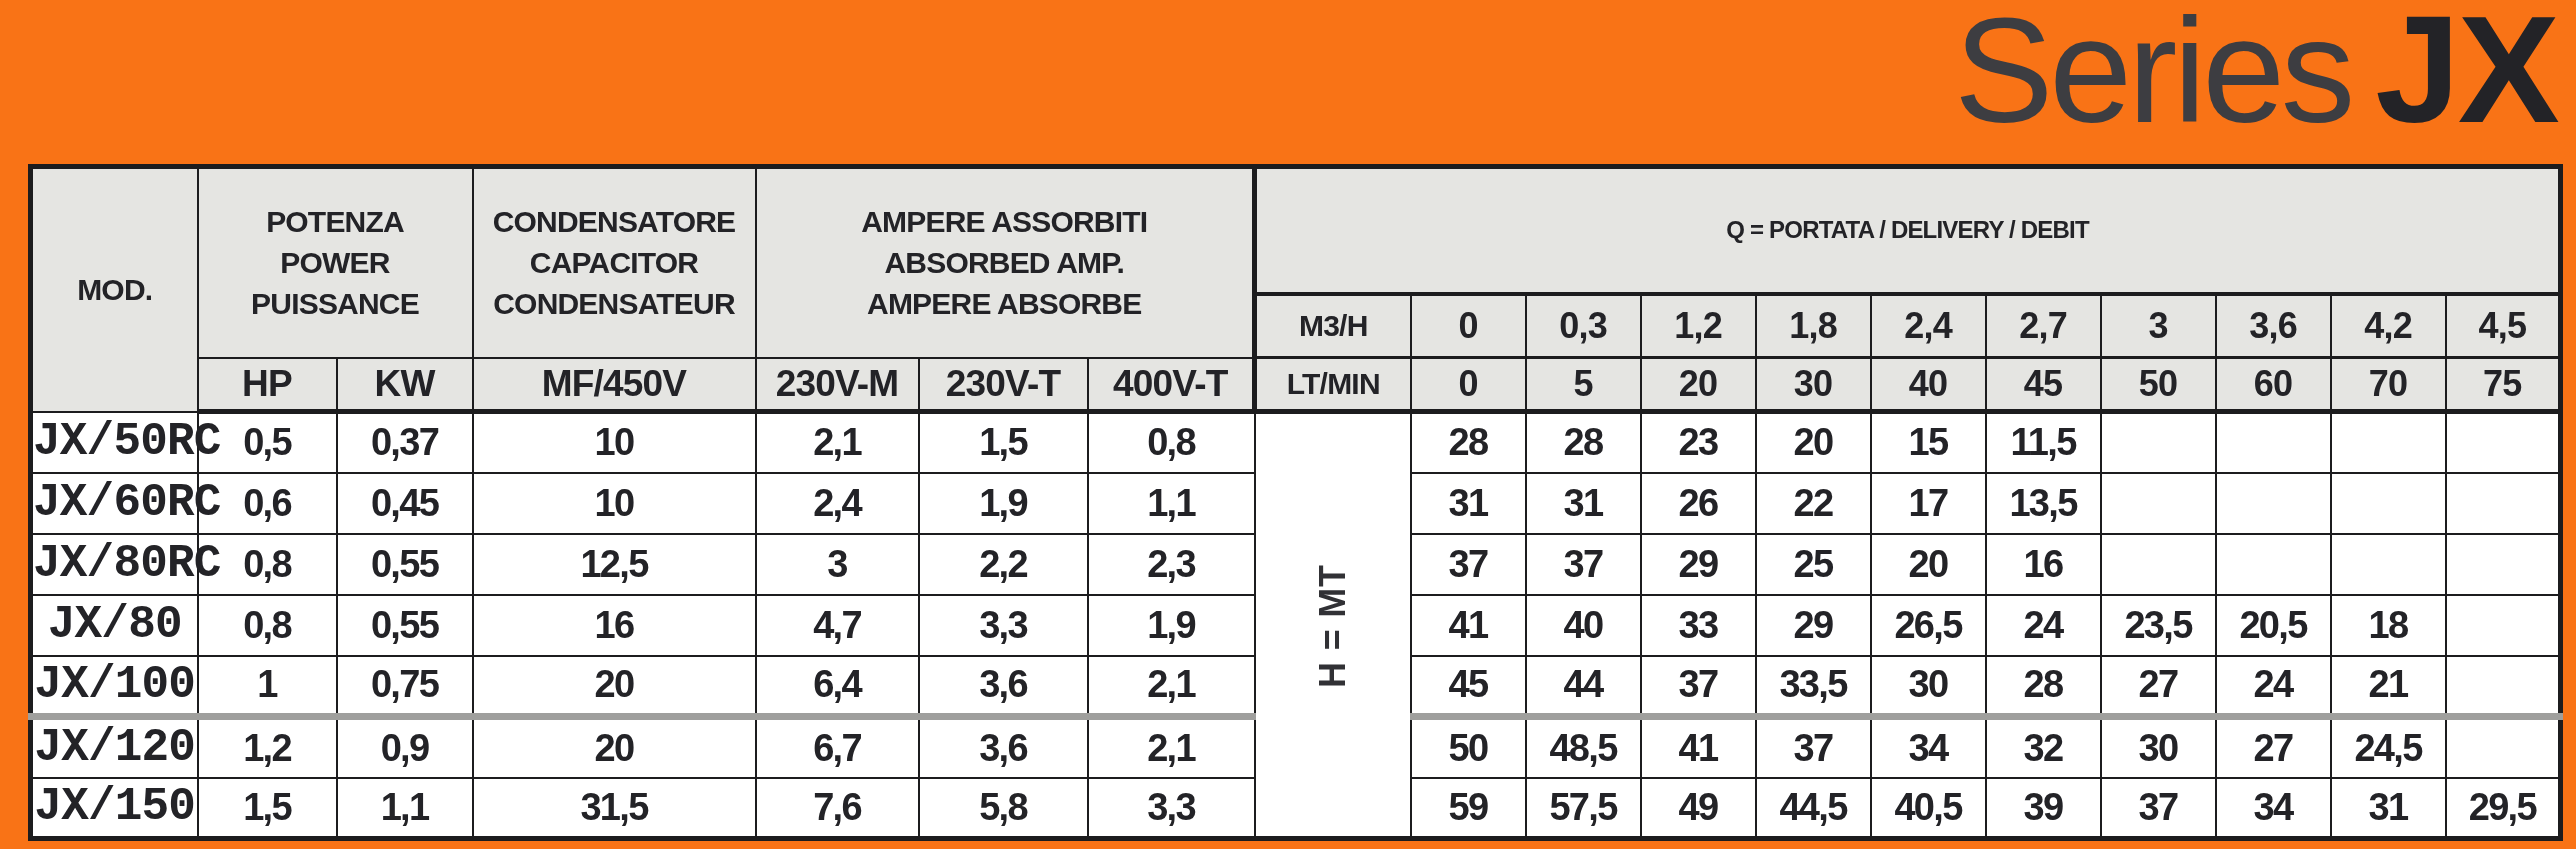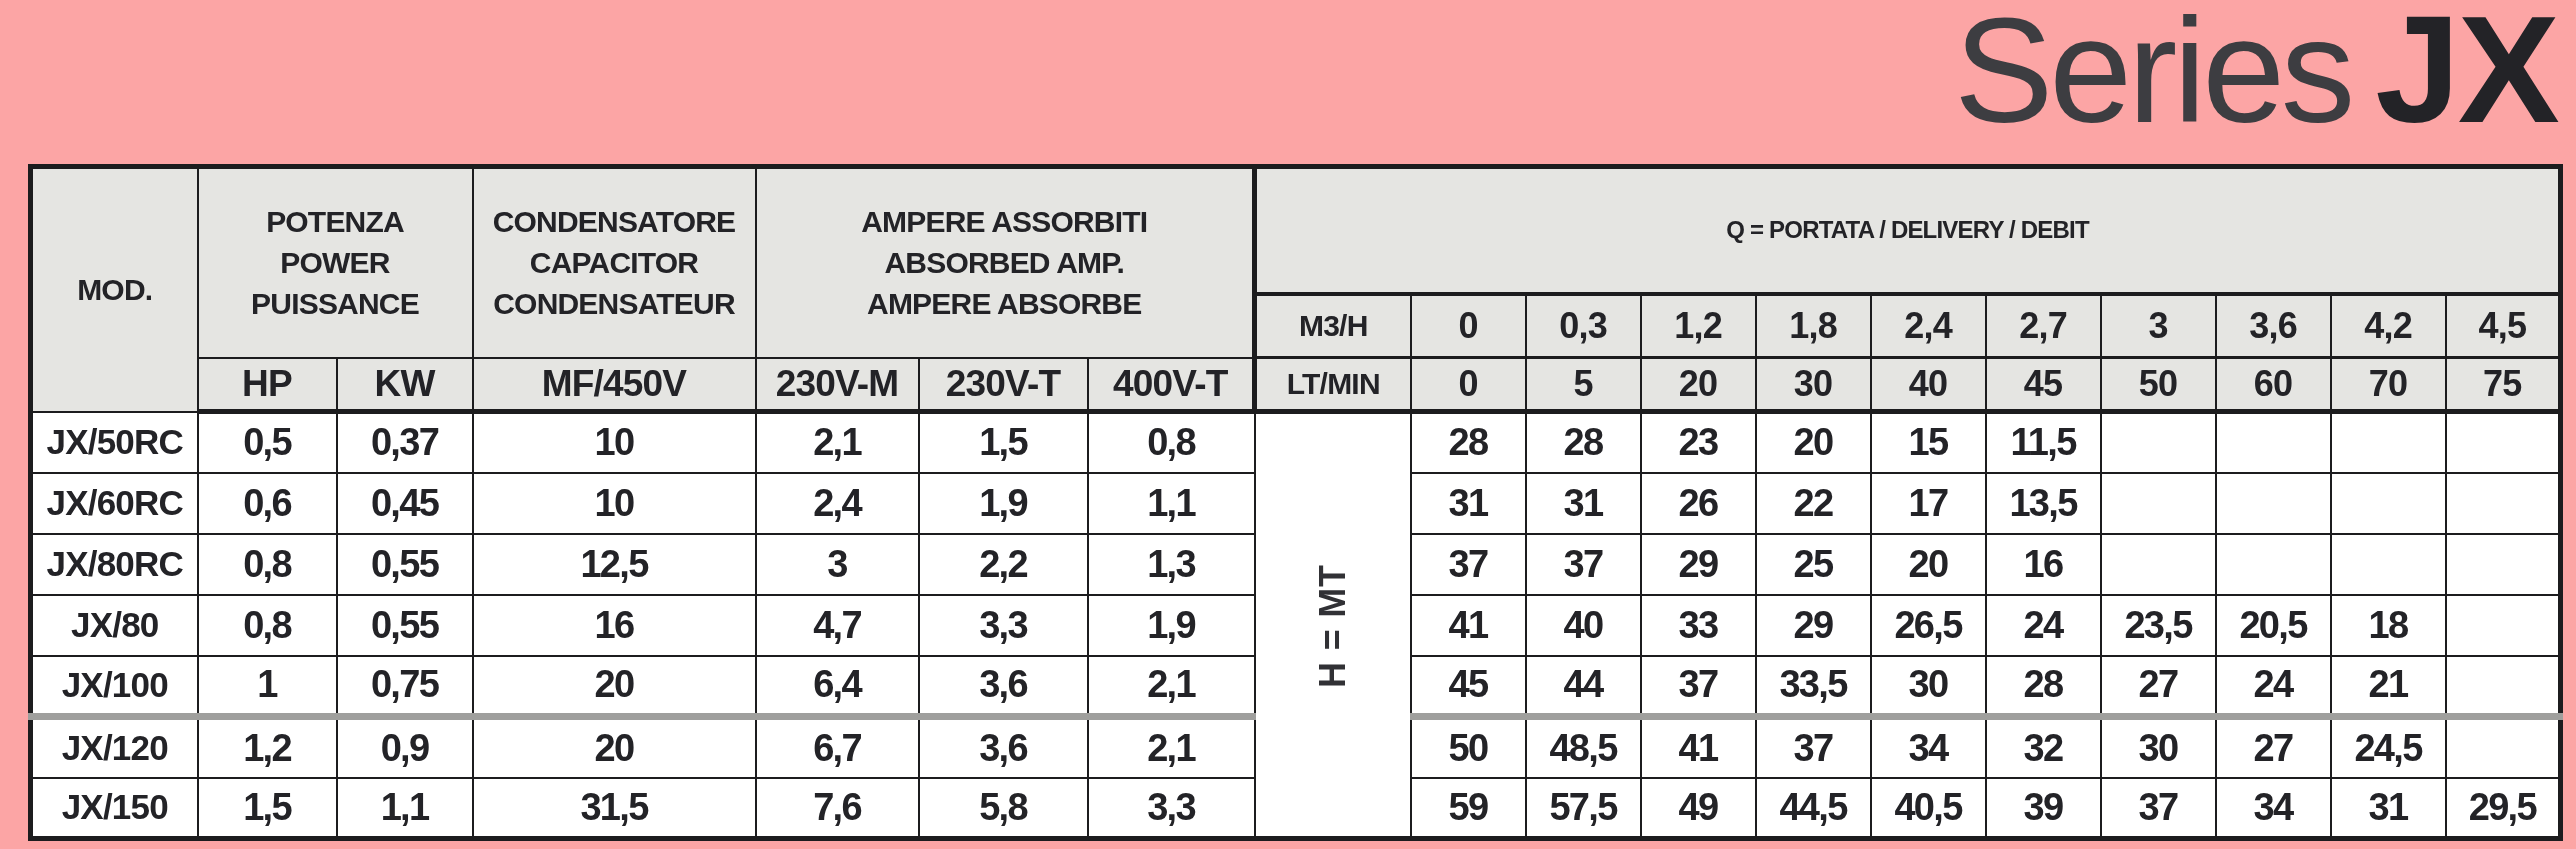--- a/index.html
+++ b/index.html
@@ -4,21 +4,21 @@
 <style>
   :root{
     --border:#1c1c1e;
     --header-bg:#e5e5e2;
     --text:#232327;
     --sep-gray:#9f9f9d;
   }
   *{margin:0;padding:0;box-sizing:border-box;}
   html,body{background:#ffffff;}
   body{font-family:"Liberation Sans","DejaVu Sans",sans-serif;color:var(--text);}
-  .page{position:relative;width:2576px;height:850px;background:#fca5a5;overflow:hidden;padding-left:8px;}
+  .page{position:relative;width:2576px;height:850px;background:#f97316;overflow:hidden;padding-left:8px;}
 
   
   .title{
     position:absolute;top:-15.3px;right:18.7px;
     white-space:nowrap;line-height:1.1;
   }
   .title .series{
     font-size:149px;font-weight:400;color:#3d3d41;letter-spacing:-4.2px;
   }
   .title .model{
@@ -48,21 +48,21 @@
   .h-main{font-size:30px;line-height:41px;white-space:pre-line;letter-spacing:-0.8px;}
   .h-sub{font-size:37px;letter-spacing:-0.8px;}
   .q-header{font-size:24px;letter-spacing:-0.8px;border-bottom-width:4.2px !important;}
   .flow-label{font-size:30px;letter-spacing:-0.8px;}
   .flow-val{font-size:36px;letter-spacing:-0.8px;}
   tr.hrow2 th{border-bottom-width:3.4px;}
   tr.hrow3 th{border-bottom-width:5.1px;margin-top:36px;}
 
   
   tbody tr{height:61px;}
-  tbody th.model{font-size:35px;letter-spacing:-0.8px;background:#ffffff;}
+  tbody th.model{font-size:46px;letter-spacing:-0.8px;background:#ffffff;font-family:Liberation Mono, monospace;}
   tbody td{font-size:38px;letter-spacing:-1.7px;background:#ffffff;}
   td.hmt{border-left-width:5.1px;}
   .hmt-col-h{border-left-width:5.1px !important;}
   td.hmt .vert{
     display:inline-block;
     transform:rotate(-90deg);
     font-size:36px;letter-spacing:0.8px;color:#313135;white-space:nowrap;
   }
   tr.gray-sep th, tr.gray-sep td{border-top:7.6px solid var(--sep-gray);}
 </style>
@@ -183,21 +183,21 @@
           <td class="qval"></td>
           <td class="qval"></td>
         </tr>
         <tr>
           <th class="model">JX/80RC</th>
           <td class="">0,8</td>
           <td class="">0,55</td>
           <td class="">12,5</td>
           <td class="">3</td>
           <td class="">2,2</td>
-          <td class="">1,3</td>
+          <td class="">2,3</td>
           <td class="qval">37</td>
           <td class="qval">37</td>
           <td class="qval">29</td>
           <td class="qval">25</td>
           <td class="qval">20</td>
           <td class="qval">16</td>
           <td class="qval"></td>
           <td class="qval"></td>
           <td class="qval"></td>
           <td class="qval"></td>

